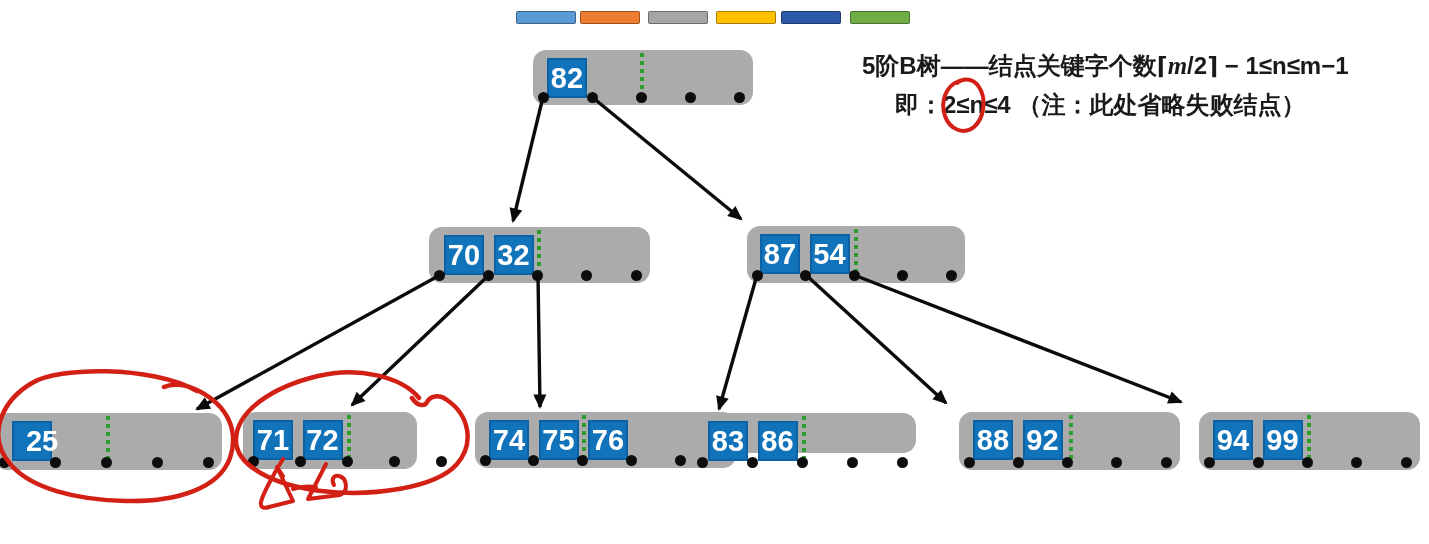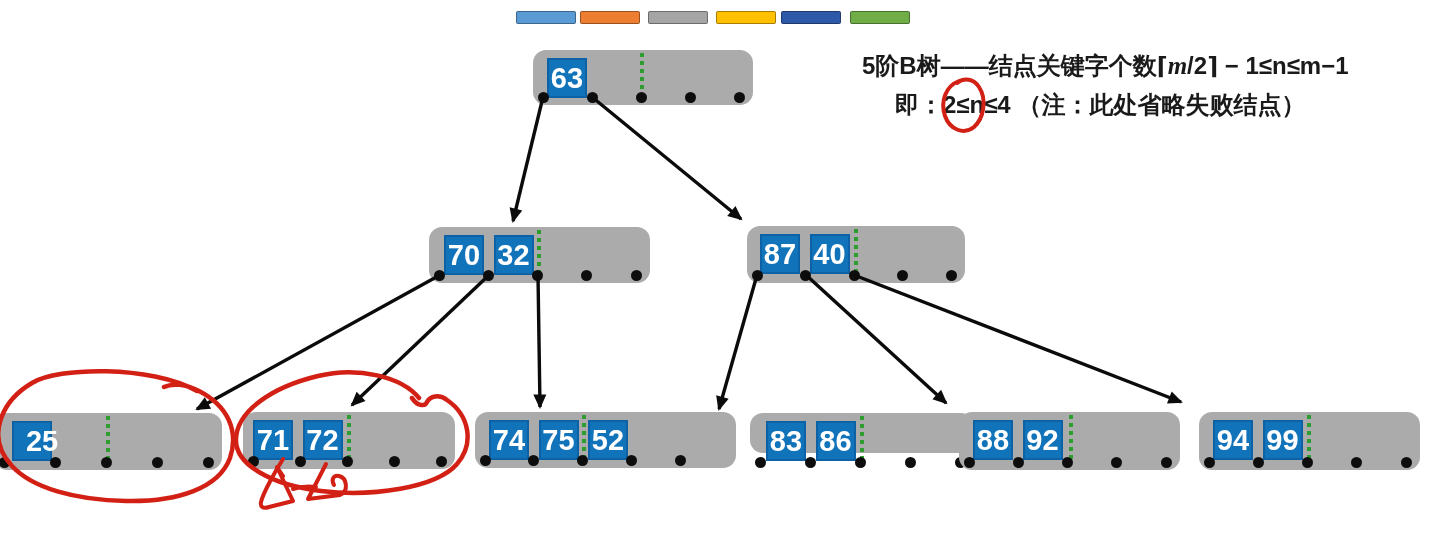--- a/index.html
+++ b/index.html
@@ -38,79 +38,79 @@
       <div class="legend-bar" style="left: 850px; background: rgb(112, 173, 71);"></div>
     </div>
 
   <div class="note">
     <div class="note-line1"><span>5阶B树——结点关键字个数</span><span>⌈</span><span class="math-var">m</span><span>/2⌉</span><span> − 1≤n≤m−1</span></div>
     <div class="note-line2"><span>即：</span><span>2</span><span>≤n≤4 （注：此处省略失败结点）</span></div>
   </div>
 
   <div id="nodes">
       <div class="bnode" style="left: 533px; top: 50px; width: 220px; height: 55px;">
-        <div class="bkey" style="left: 14px;">63</div>
+        <div class="bkey" style="left: 14px;">82</div>
         <div class="bdiv" style="left: 107px; height: 44px;"></div>
         <div class="bdot" style="left: 4.5px; top: 41.5px;"></div>
         <div class="bdot" style="left: 53.5px; top: 41.5px;"></div>
         <div class="bdot" style="left: 102.5px; top: 41.5px;"></div>
         <div class="bdot" style="left: 151.5px; top: 41.5px;"></div>
         <div class="bdot" style="left: 200.5px; top: 41.5px;"></div>
       </div>
       <div class="bnode" style="left: 429px; top: 227px; width: 221px; height: 56px;">
         <div class="bkey" style="left: 15px;">70</div>
         <div class="bkey" style="left: 64.5px;">32</div>
         <div class="bdiv" style="left: 108px; height: 45px;"></div>
         <div class="bdot" style="left: 4.5px; top: 42.5px;"></div>
         <div class="bdot" style="left: 53.75px; top: 42.5px;"></div>
         <div class="bdot" style="left: 103px; top: 42.5px;"></div>
         <div class="bdot" style="left: 152.25px; top: 42.5px;"></div>
         <div class="bdot" style="left: 201.5px; top: 42.5px;"></div>
       </div>
       <div class="bnode" style="left: 747px; top: 226px; width: 218px; height: 57px;">
         <div class="bkey" style="left: 13px;">87</div>
-        <div class="bkey" style="left: 62.5px;">40</div>
+        <div class="bkey" style="left: 62.5px;">54</div>
         <div class="bdiv" style="left: 107px; height: 46px;"></div>
         <div class="bdot" style="left: 4.5px; top: 43.5px;"></div>
         <div class="bdot" style="left: 53px; top: 43.5px;"></div>
         <div class="bdot" style="left: 101.5px; top: 43.5px;"></div>
         <div class="bdot" style="left: 150px; top: 43.5px;"></div>
         <div class="bdot" style="left: 198.5px; top: 43.5px;"></div>
       </div>
       <div class="bnode" style="left: -6px; top: 413px; width: 228px; height: 57px;">
         <div class="bkey" style="left: 18px; padding-left: 20px;">25</div>
         <div class="bdiv" style="left: 112px; height: 46px;"></div>
         <div class="bdot" style="left: 4.5px; top: 43.5px;"></div>
         <div class="bdot" style="left: 55.5px; top: 43.5px;"></div>
         <div class="bdot" style="left: 106.5px; top: 43.5px;"></div>
         <div class="bdot" style="left: 157.5px; top: 43.5px;"></div>
         <div class="bdot" style="left: 208.5px; top: 43.5px;"></div>
       </div>
-      <div class="bnode" style="left: 243px; top: 412px; width: 212px; height: 57px;">
+      <div class="bnode" style="left: 243px; top: 412px; width: 174px; height: 57px;">
         <div class="bkey" style="left: 10px;">71</div>
         <div class="bkey" style="left: 59.5px;">72</div>
         <div class="bdiv" style="left: 104px; height: 46px;"></div>
         <div class="bdot" style="left: 4.5px; top: 43.5px;"></div>
         <div class="bdot" style="left: 51.5px; top: 43.5px;"></div>
         <div class="bdot" style="left: 98.5px; top: 43.5px;"></div>
         <div class="bdot" style="left: 145.5px; top: 43.5px;"></div>
         <div class="bdot" style="left: 192.5px; top: 43.5px;"></div>
       </div>
       <div class="bnode" style="left: 475px; top: 412px; width: 261px; height: 56px;">
         <div class="bkey" style="left: 14px;">74</div>
         <div class="bkey" style="left: 63.5px;">75</div>
-        <div class="bkey" style="left: 113px;">52</div>
+        <div class="bkey" style="left: 113px;">76</div>
         <div class="bdiv" style="left: 107px; height: 45px;"></div>
         <div class="bdot" style="left: 4.5px; top: 42.5px;"></div>
         <div class="bdot" style="left: 53.25px; top: 42.5px;"></div>
         <div class="bdot" style="left: 102px; top: 42.5px;"></div>
         <div class="bdot" style="left: 150.75px; top: 42.5px;"></div>
         <div class="bdot" style="left: 199.5px; top: 42.5px;"></div>
       </div>
-      <div class="bnode" style="left: 750px; top: 413px; width: 224px; height: 40px;">
+      <div class="bnode" style="left: 692px; top: 413px; width: 224px; height: 40px;">
         <div class="bkey" style="left: 16px;">83</div>
         <div class="bkey" style="left: 65.5px;">86</div>
         <div class="bdiv" style="left: 110px; height: 46px;"></div>
         <div class="bdot" style="left: 4.5px; top: 43.5px;"></div>
         <div class="bdot" style="left: 54.5px; top: 43.5px;"></div>
         <div class="bdot" style="left: 104.5px; top: 43.5px;"></div>
         <div class="bdot" style="left: 154.5px; top: 43.5px;"></div>
         <div class="bdot" style="left: 204.5px; top: 43.5px;"></div>
       </div>
       <div class="bnode" style="left: 959px; top: 412px; width: 221px; height: 58px;">

